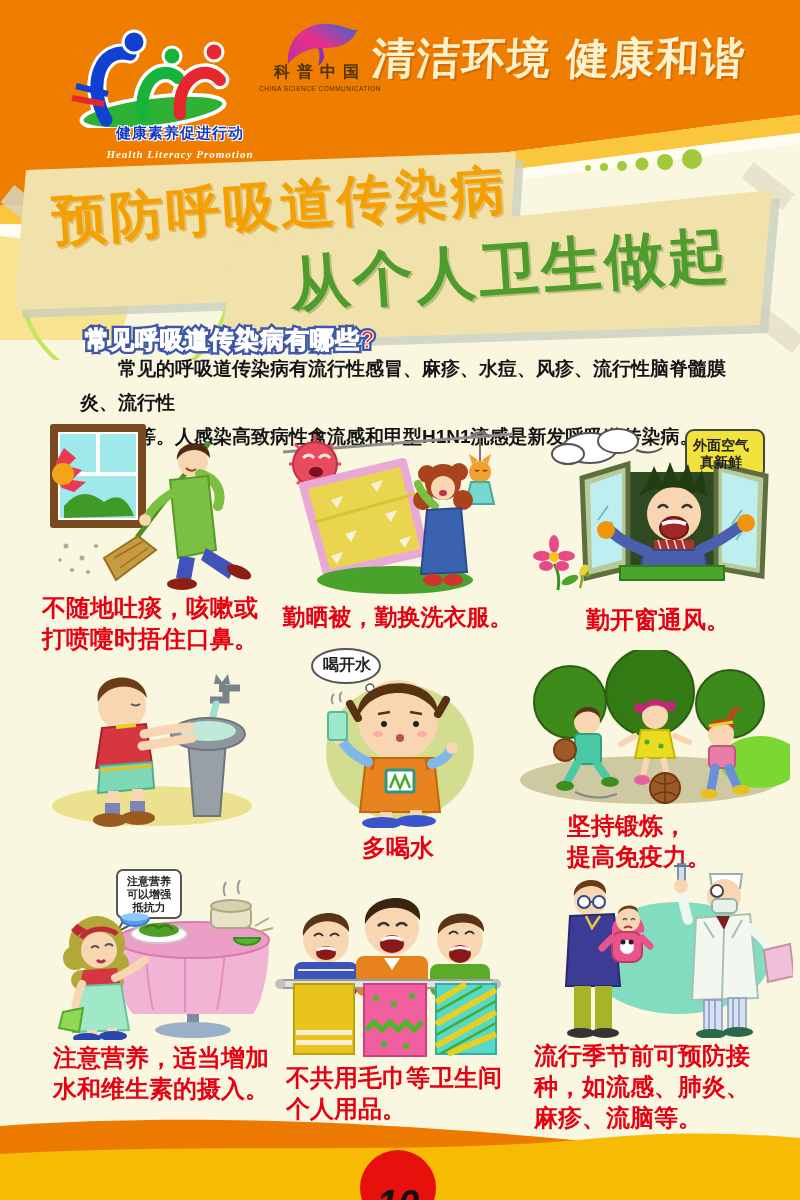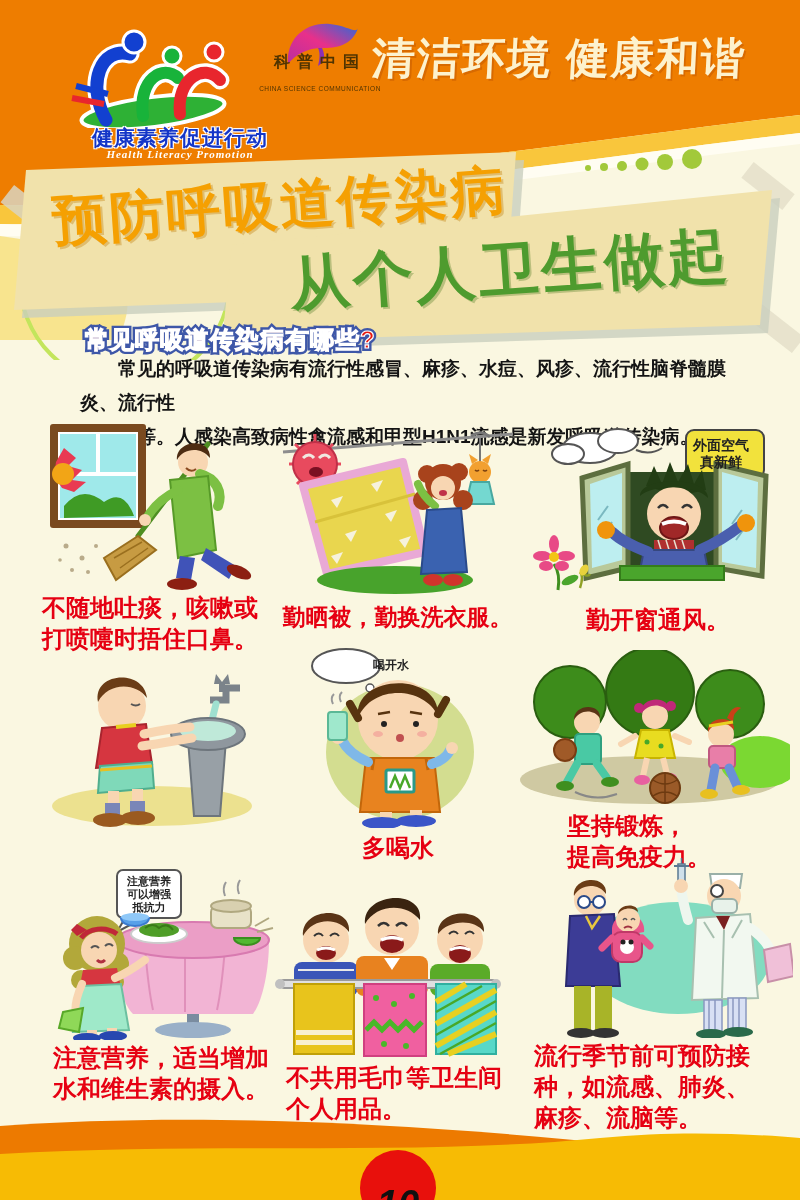--- a/index.html
+++ b/index.html
@@ -3,26 +3,26 @@
 <meta charset="utf-8">
 <style>
   html,body{margin:0;padding:0;}
   .poster{position:relative;width:800px;height:1200px;overflow:hidden;
     background:#FAF7E1;font-family:"Liberation Sans",sans-serif;}
   .abs{position:absolute;}
   svg{display:block;}
 
   
   .hdr-logo-title{left:70px;top:124px;width:220px;text-align:center;
-    font-size:21px;font-weight:bold;color:#1436c8;letter-spacing:1px;
+    font-size:15px;font-weight:bold;color:#1436c8;letter-spacing:1px;
     text-shadow:-1px -1px 0 #fff,1px -1px 0 #fff,-1px 1px 0 #fff,1px 1px 0 #fff;}
   .hdr-logo-sub{left:70px;top:148px;width:220px;text-align:center;
     font-family:"Liberation Serif",serif;font-style:italic;font-weight:bold;
     font-size:11px;color:#fff;letter-spacing:1px;}
-  .kepu-title{left:250px;top:52px;width:140px;text-align:center;
+  .kepu-title{left:250px;top:62px;width:140px;text-align:center;
     font-size:16px;font-weight:bold;color:#503400;letter-spacing:7px;}
   .kepu-sub{left:250px;top:85px;width:140px;text-align:center;
     font-size:6.5px;color:#503400;letter-spacing:.5px;}
   .slogan{left:372px;top:30px;width:390px;font-size:43px;font-weight:bold;
     color:#FDF2CE;letter-spacing:2px;white-space:nowrap;
     text-shadow:2px 2px 0 #d86a00;transform:skewX(-3deg);}
 
   
   .title1{left:40px;top:170px;width:480px;text-align:center;
     font-size:54px;font-weight:900;color:#F5A002;letter-spacing:3px;
@@ -64,21 +64,21 @@
   .f5 figcaption{text-align:center;margin-top:4px;}
   .f6 figcaption{padding-left:52px;}
   .f7 figcaption{padding-left:28px;}
   .f8 figcaption{padding-left:18px;}
   .f9 figcaption{padding-left:6px;}
 
   
   .bubble{position:absolute;color:#222;font-weight:bold;text-align:center;
     white-space:pre-line;}
   .b3{left:152px;top:17px;width:82px;font-size:14px;line-height:17px;}
-  .b5{left:26px;top:18px;width:66px;font-size:12px;line-height:14px;padding-left:44px;}
+  .b5{left:26px;top:18px;width:66px;font-size:16px;line-height:14px;}
   .b7{left:94px;top:13px;width:60px;font-size:11px;line-height:13px;}
 
   
   .page-num{left:370px;top:1154px;width:56px;text-align:center;
     font-size:38px;font-weight:bold;font-style:italic;color:#101010;margin-top:29px;}
 </style>
 </head>
 <body>
 
 <div class="poster">

